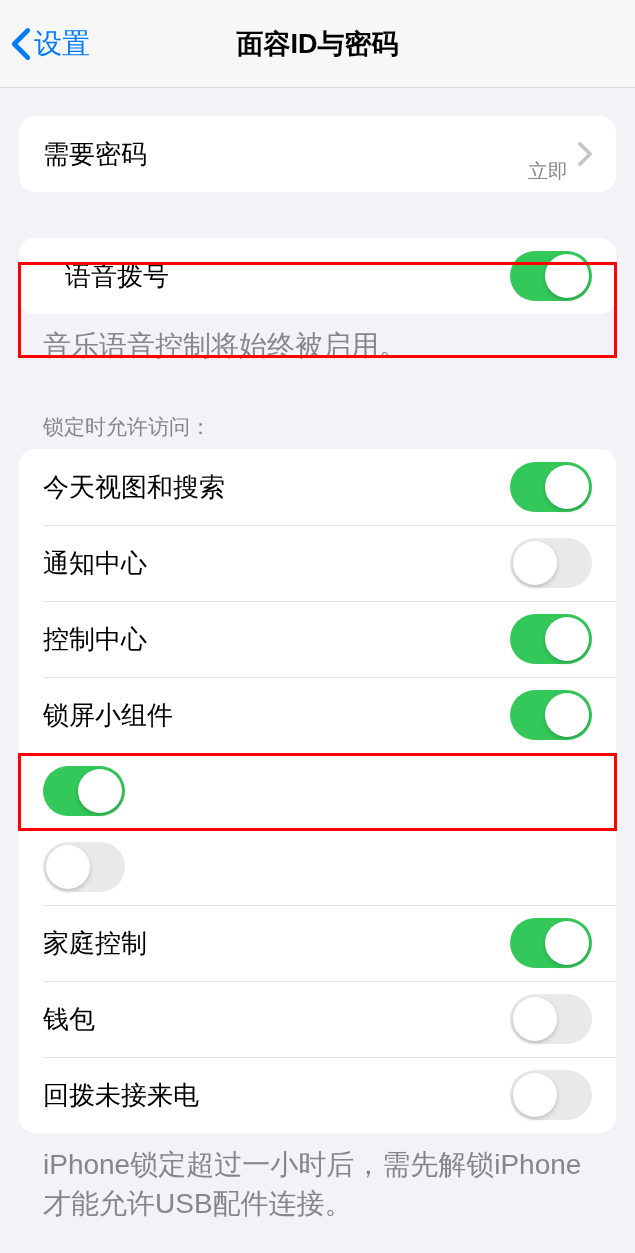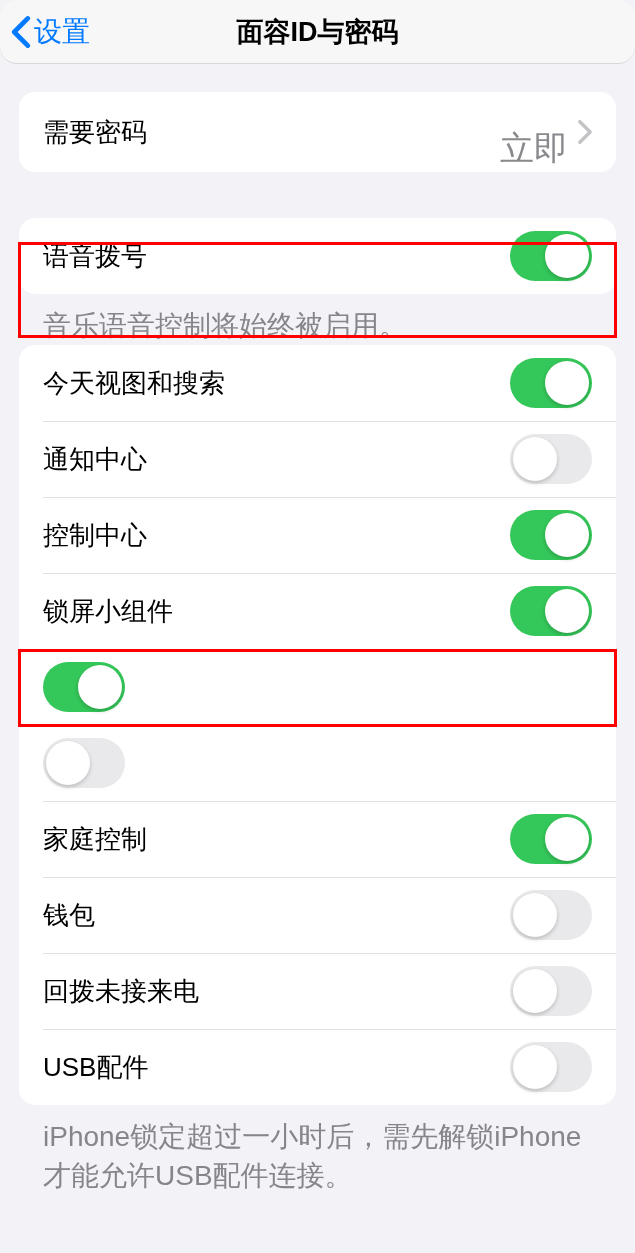--- a/index.html
+++ b/index.html
@@ -9,28 +9,27 @@
       -webkit-font-smoothing: antialiased;
     }
     body {
       font-family: -apple-system, "PingFang SC", "Helvetica Neue", sans-serif;
       background: #f2f2f7;
       width: 635px;
       height: 1253px;
       overflow: hidden;
     }
     .nav-bar {
-      height: 64px;
+      height: 88px;
       background: #f7f7f8;
       border-bottom: 1px solid #d8d8dc;
       display: flex;
       align-items: center;
       position: relative;
       padding: 0 10px;
-      border-radius: 17px;
     }
     .back-btn {
       display: flex;
       align-items: center;
       color: #007aff;
       font-size: 28px;
       gap: 2px;
     }
     .back-chevron {
       width: 22px;
@@ -71,21 +70,21 @@
       right: 0;
       height: 1px;
       background: #e1e1e4;
     }
     .row-label {
       font-size: 26px;
       color: #000;
       flex: 1;
     }
     .row-value {
-      font-size: 34px;
+      font-size: 20px;
       color: #8a8a8e;
       margin-right: 10px;
       margin-top: 34px;
     }
     .disclosure {
       width: 14px;
       height: 24px;
       color: #c4c4c7;
     }
     .toggle {
@@ -158,31 +157,32 @@
       <div class="row-label">需要密码</div>
       <div class="row-value">立即</div>
       <svg class="disclosure" viewBox="0 0 8 14" fill="none">
         <path d="M1 1 L7 7 L1 13" stroke="#c4c4c7" stroke-width="2" stroke-linecap="round" stroke-linejoin="round"></path>
       </svg>
     </div>
   </div>
 
   <div class="highlight-wrap">
     <div class="highlight-overlay" style="top:24px; left:-1px; right:-1px; height:96px;"></div>
-    <div class="group" style="margin-top:46px;">
+    <div class="group" style="margin-top:46px;padding-left:22px;">
       <div class="row">
         <div class="row-label">语音拨号</div>
         <div class="toggle on">
             <div class="knob"></div>
           </div>
       </div>
     </div>
   </div>
   <div class="footer-text">音乐语音控制将始终被启用。</div>
 
+  <div class="header-text">锁定时允许访问：</div>
 
   <div class="highlight-wrap">
     <div class="highlight-overlay" style="top:304px; left:-1px; right:-1px; height:78px;"></div>
     <div class="group" style="margin-top:0;" id="lock-list">
         <div class="row">
           <div class="row-label">今天视图和搜索</div>
           <div class="toggle on">
             <div class="knob"></div>
           </div>
         </div>
@@ -225,23 +225,17 @@
           <div class="toggle off">
             <div class="knob"></div>
           </div>
         </div>
         <div class="row">
           <div class="row-label">回拨未接来电</div>
           <div class="toggle off">
             <div class="knob"></div>
           </div>
         </div>
-        <div class="row">
-          <div class="row-label">USB配件</div>
-          <div class="toggle off">
-            <div class="knob"></div>
-          </div>
-        </div>
       </div>
   </div>
   <div class="footer-text">iPhone锁定超过一小时后，需先解锁iPhone才能允许USB配件连接。</div>
 
 </div>
 
 </body></html>

